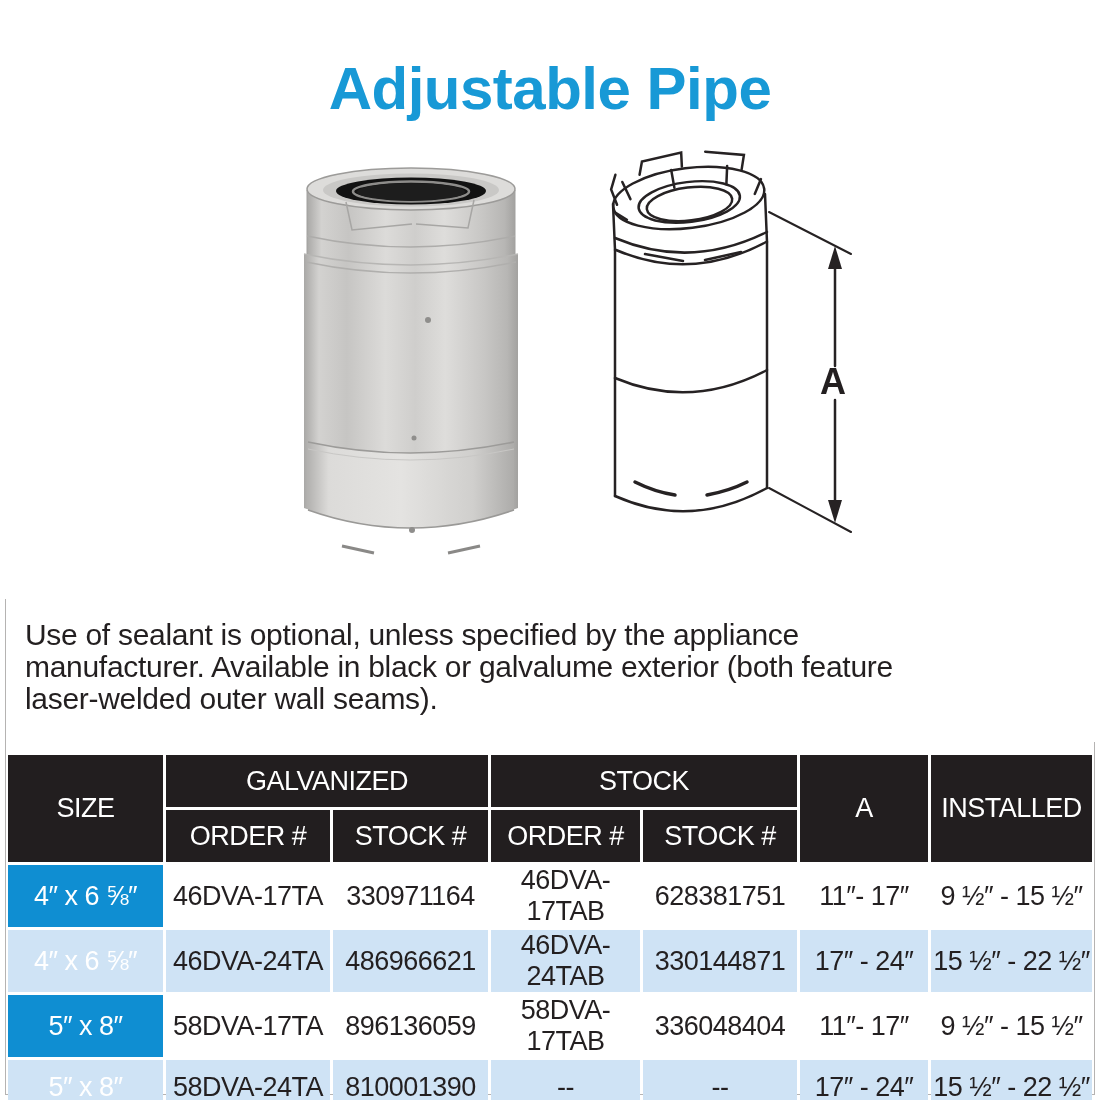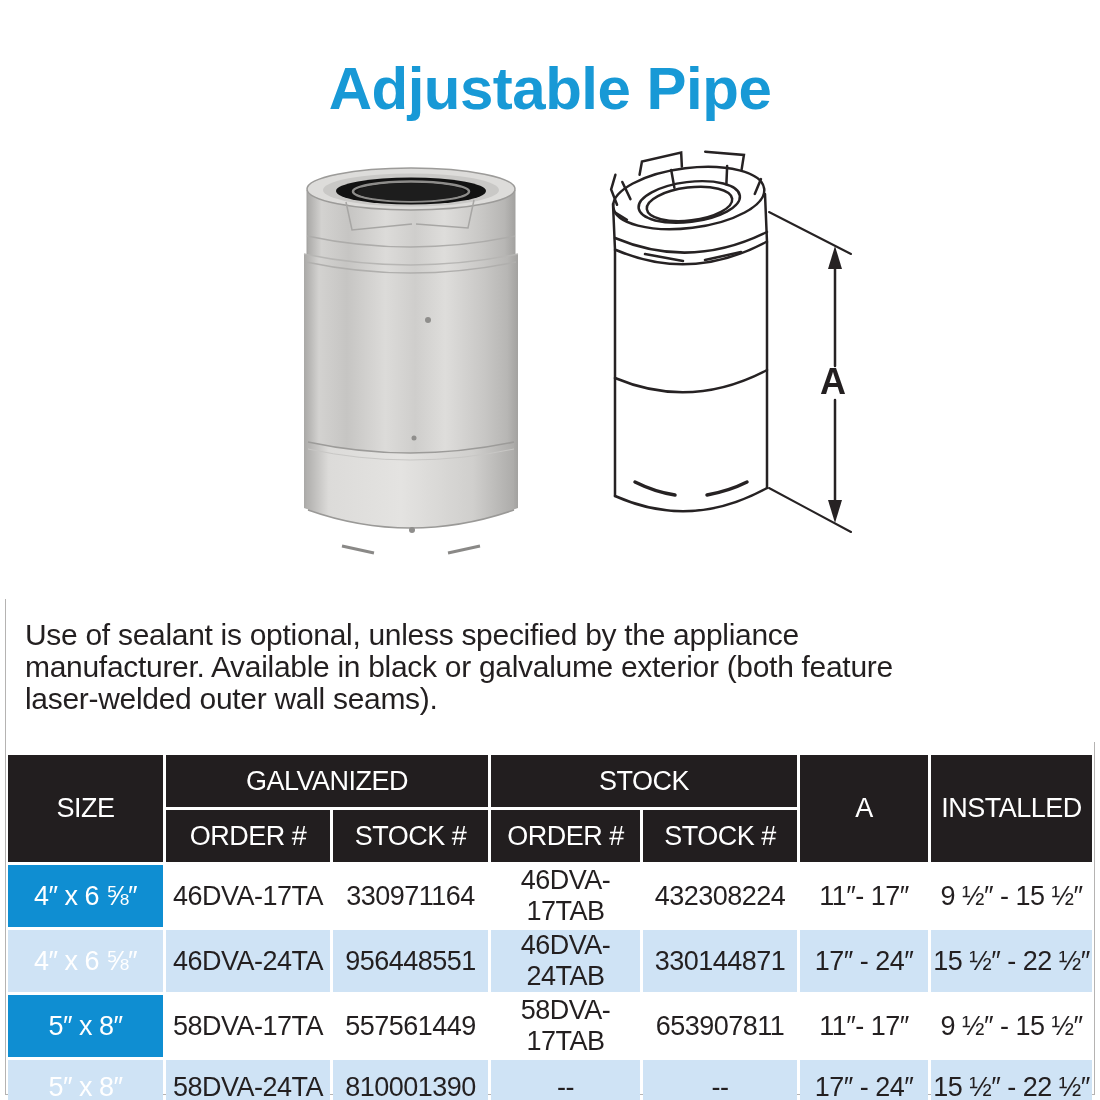--- a/index.html
+++ b/index.html
@@ -171,39 +171,39 @@
       <th>ORDER #</th>
       <th>STOCK #</th>
     </tr>
   </thead>
   <tbody>
     <tr>
       <td class="size-cell">4″ x 6 ⅝″</td>
       <td>46DVA-17TA</td>
       <td>330971164</td>
       <td>46DVA-17TAB</td>
-      <td>432308224</td>
+      <td>628381751</td>
       <td>11″- 17″</td>
       <td>9 ½″ - 15 ½″</td>
     </tr>
     <tr class="alt">
       <td class="size-cell">4″ x 6 ⅝″</td>
       <td>46DVA-24TA</td>
-      <td>956448551</td>
+      <td>486966621</td>
       <td>46DVA-24TAB</td>
       <td>330144871</td>
       <td>17″ - 24″</td>
       <td>15 ½″ - 22 ½″</td>
     </tr>
     <tr>
       <td class="size-cell">5″ x 8″</td>
       <td>58DVA-17TA</td>
-      <td>557561449</td>
+      <td>896136059</td>
       <td>58DVA-17TAB</td>
-      <td>653907811</td>
+      <td>336048404</td>
       <td>11″- 17″</td>
       <td>9 ½″ - 15 ½″</td>
     </tr>
     <tr class="alt">
       <td class="size-cell">5″ x 8″</td>
       <td>58DVA-24TA</td>
       <td>810001390</td>
       <td>--</td>
       <td>--</td>
       <td>17″ - 24″</td>

